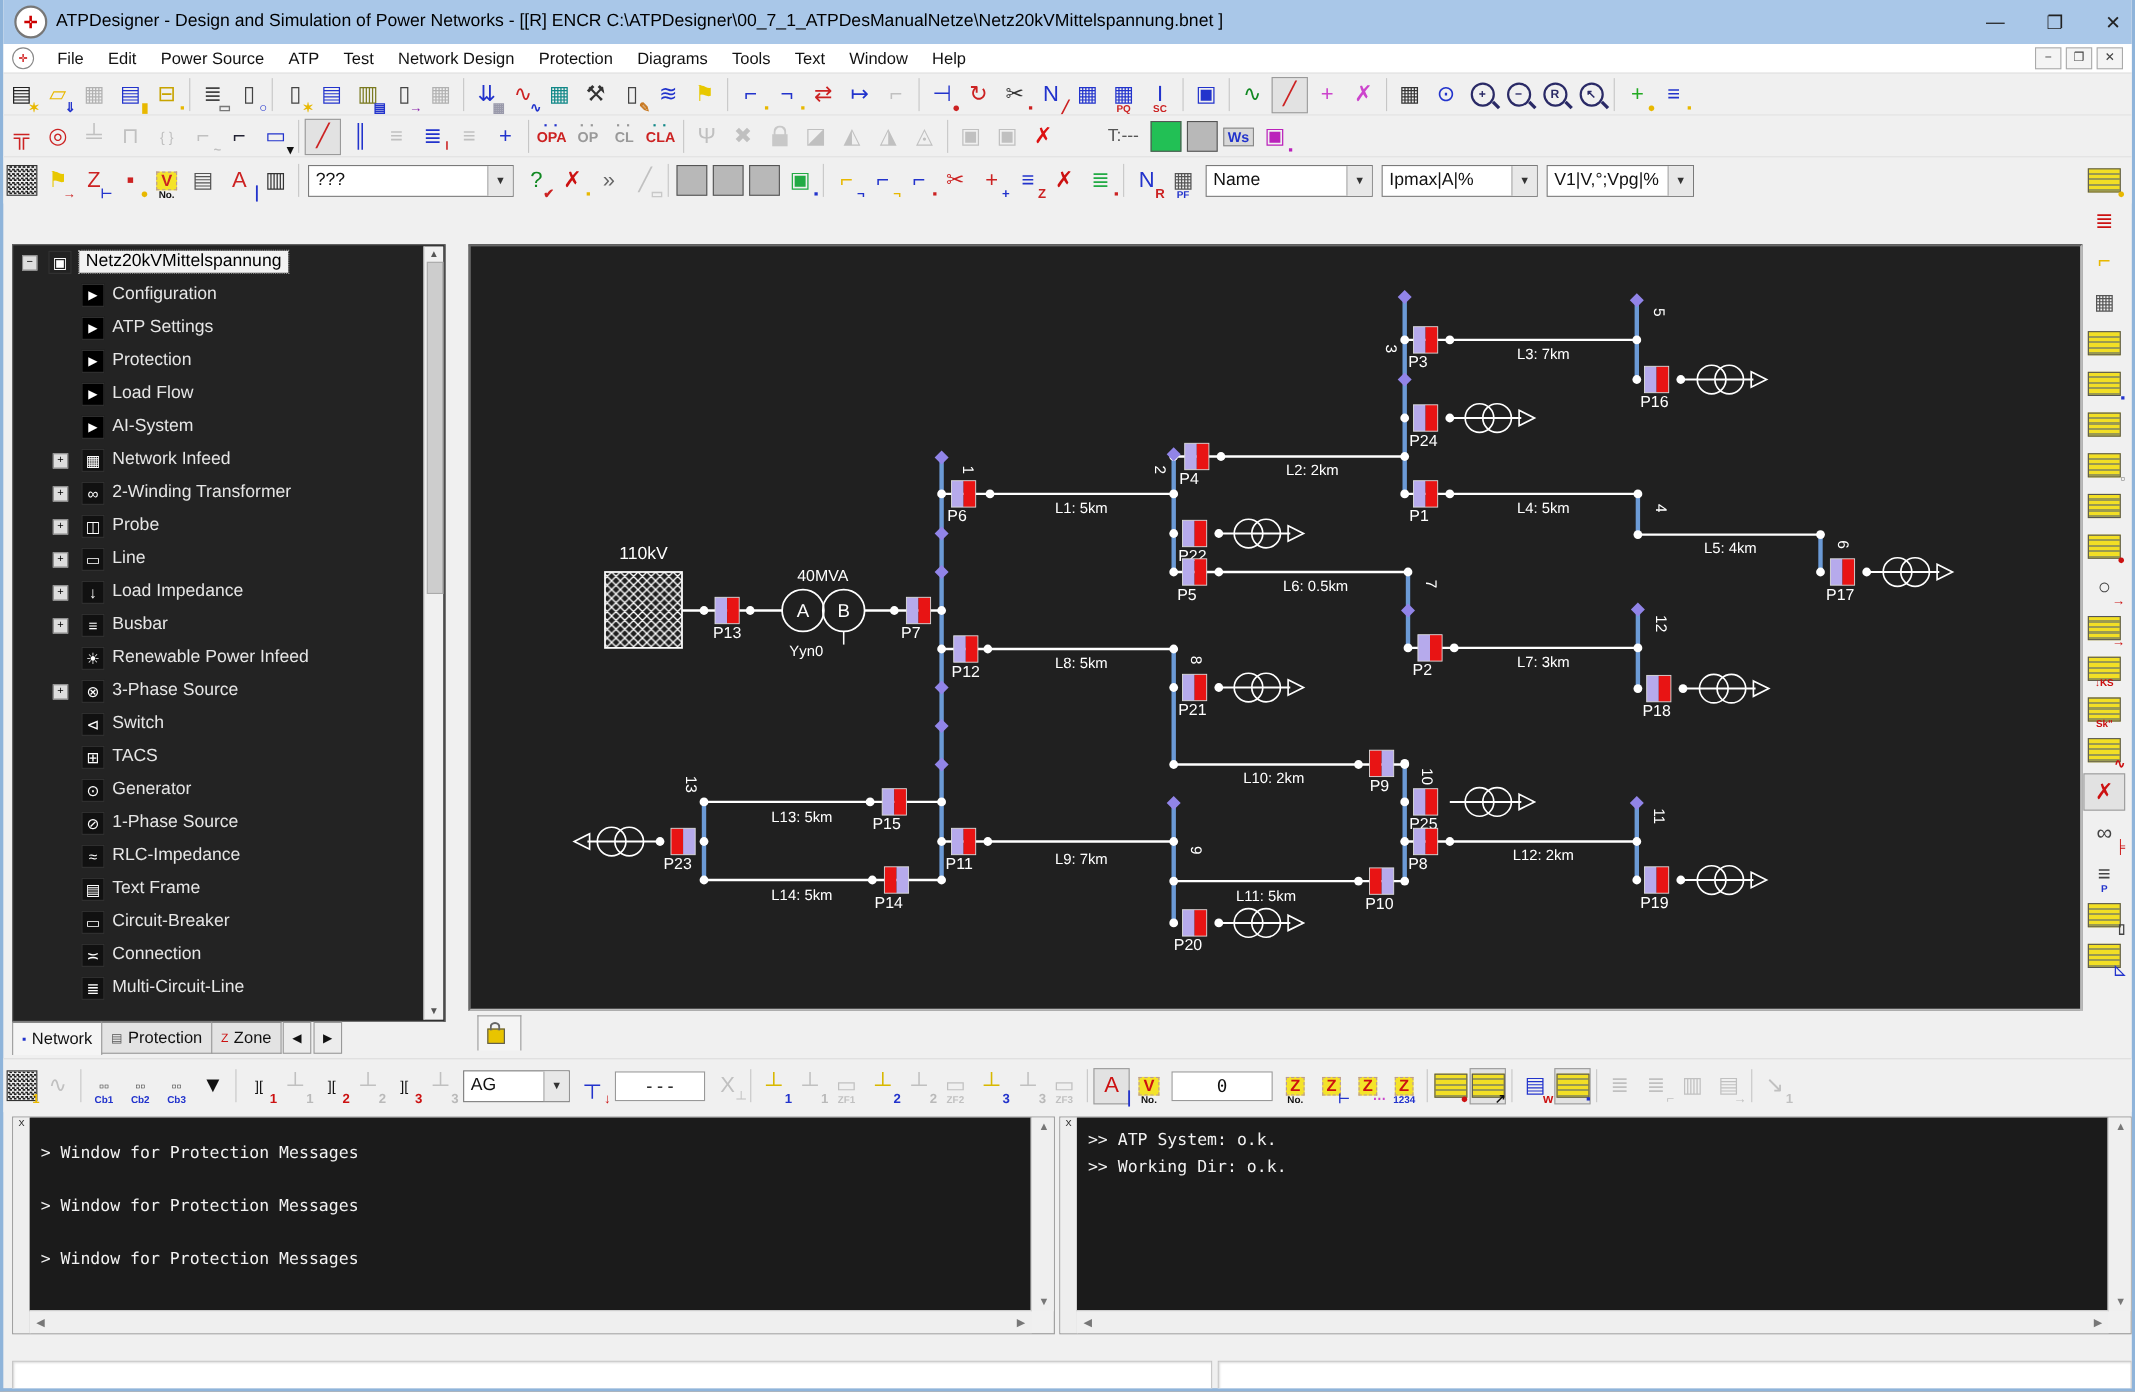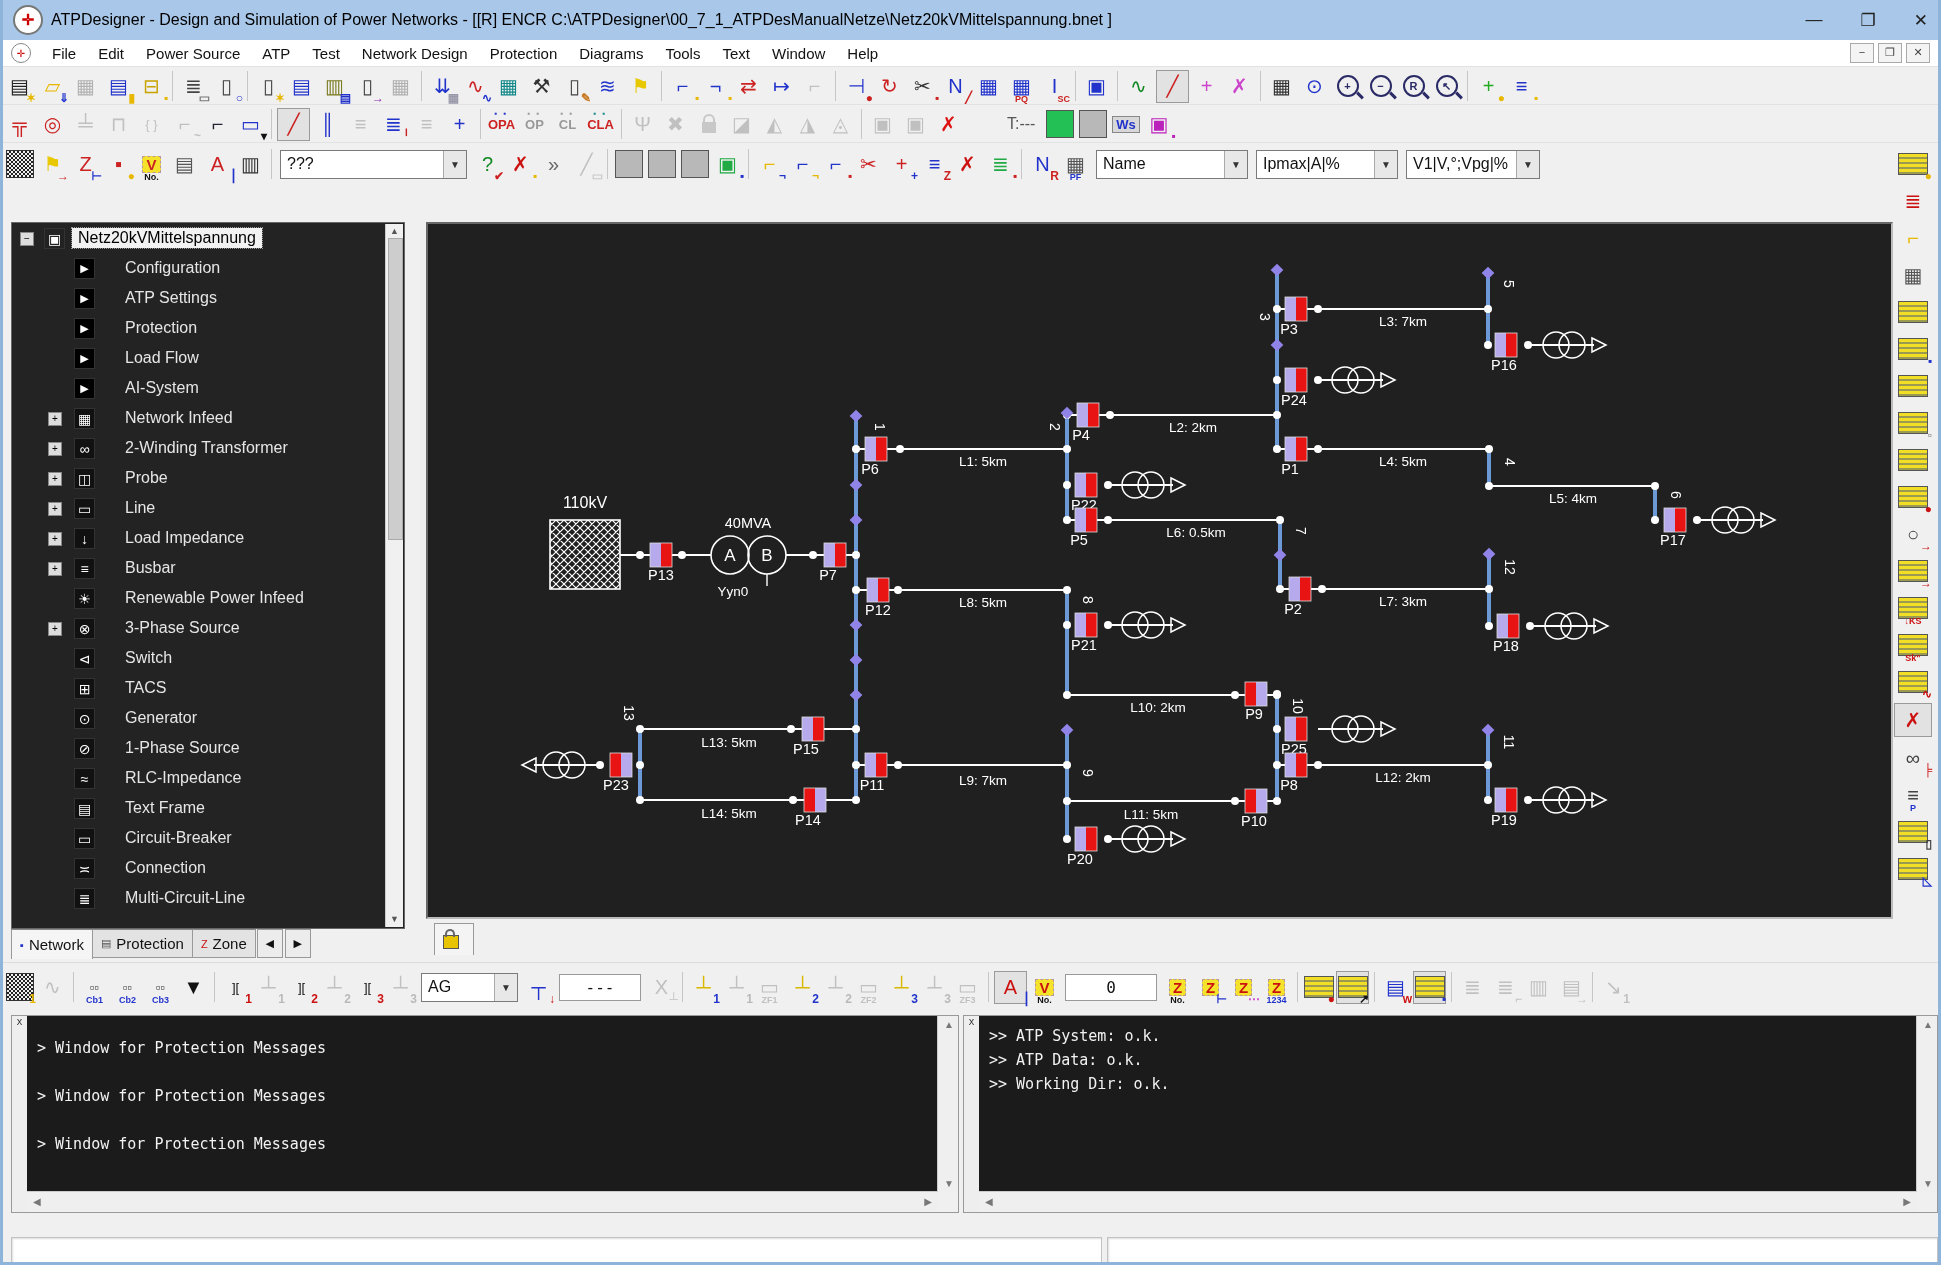--- a/index.html
+++ b/index.html
@@ -55,21 +55,21 @@
   #tree{position:absolute;left:0;top:0;width:392px;height:705px;background:#232323;border:1px solid #666;
         overflow:hidden;color:#e6e6e6;font-size:16px;}
   #treescroll{position:absolute;right:1px;top:1px;width:17px;height:703px;background:#f0f0f0;border-left:1px solid #ccc;}
   #treescroll .thumb{position:absolute;left:2px;top:14px;width:13px;height:300px;background:#cdcdcd;border:1px solid #aaa;}
   #treescroll .sarr{position:absolute;left:0;width:17px;height:15px;font-size:9px;color:#555;text-align:center;line-height:15px;}
   .trow{position:relative;height:30px;display:flex;align-items:center;white-space:nowrap;}
   .trow .exp{position:absolute;left:36px;top:9px;width:12px;height:12px;background:#ddd;border:1px solid #888;color:#000;
       font-size:10px;line-height:11px;text-align:center;}
   .trow .ticon{position:absolute;left:62px;top:5px;width:19px;height:19px;display:flex;align-items:center;justify-content:center;
       font-size:14px;color:#fff;background:#111;border:1px solid #333;}
-  .trow .tlabeltxt{margin-left:113px;}
+  .trow .tlabeltxt{margin-left:90px;}
   .trow.root .tlabeltxt{margin-left:60px;background:#f2f2f2;color:#000;padding:1px 6px;outline:1px dotted #999;}
   .trow.root .ticon{left:32px;background:#222;}
   .trow.root .exp{left:8px;}
   
   #stabs{position:absolute;left:0;top:707px;width:392px;height:29px;display:flex;align-items:flex-start;background:#f0f0f0;}
   .stab{height:27px;border:1px solid #999;border-top:1px solid #888;background:#e3e3e3;display:flex;align-items:center;
         padding:0 8px;font-size:15px;gap:5px;margin-right:-1px;}
   .stab.active{background:#f5f5f5;height:29px;font-weight:normal;border-bottom:none;}
   .stab .sticon{font-size:11px;}
   .stabarr{width:24px;height:27px;border:1px solid #999;background:#ececec;display:flex;align-items:center;justify-content:center;font-size:11px;margin-left:2px;}
@@ -250,21 +250,21 @@
       </div>
       <div class="ti">
         <span style="color: rgb(34, 51, 204);">▦</span>
       </div>
       <div class="ti">
         <span style="color: rgb(34, 51, 204);">▦</span>
         <span class="sub" style="color: rgb(204, 34, 34);">PQ</span>
       </div>
       <div class="ti">
         <span style="color: rgb(34, 51, 204);">I</span>
-        <span class="sub" style="color: rgb(204, 34, 34); text-align: right;">SC</span>
+        <span class="sub" style="color: rgb(204, 34, 34);">SC</span>
       </div>
       <div class="tsep"></div>
       <div class="ti">
         <span style="color: rgb(34, 51, 204);">▣</span>
       </div>
       <div class="tsep"></div>
       <div class="ti">
         <span style="color: rgb(17, 136, 34);">∿</span>
       </div>
       <div class="ti pressed">
@@ -1343,21 +1343,20 @@
       </div>
     <div class="hscroll">
         <span class="sarrow lf">◀</span>
         <span class="sarrow rt">▶</span>
       </div>
   </div>
   <div id="console-right" class="console">
     <div class="cstrip">x</div>
     <div class="cbody">
         <div class="cline" style="line-height: 24px;">&gt;&gt; ATP System: o.k.</div>
-        <div class="cline" style="line-height: 24px;">&gt;&gt; ATP Data: o.k.</div>
         <div class="cline" style="line-height: 24px;">&gt;&gt; Working Dir: o.k.</div>
       </div>
     <div class="vscroll">
         <span class="sarrow up">▲</span>
         <span class="sarrow dn">▼</span>
       </div>
     <div class="hscroll">
         <span class="sarrow lf">◀</span>
         <span class="sarrow rt">▶</span>
       </div>

